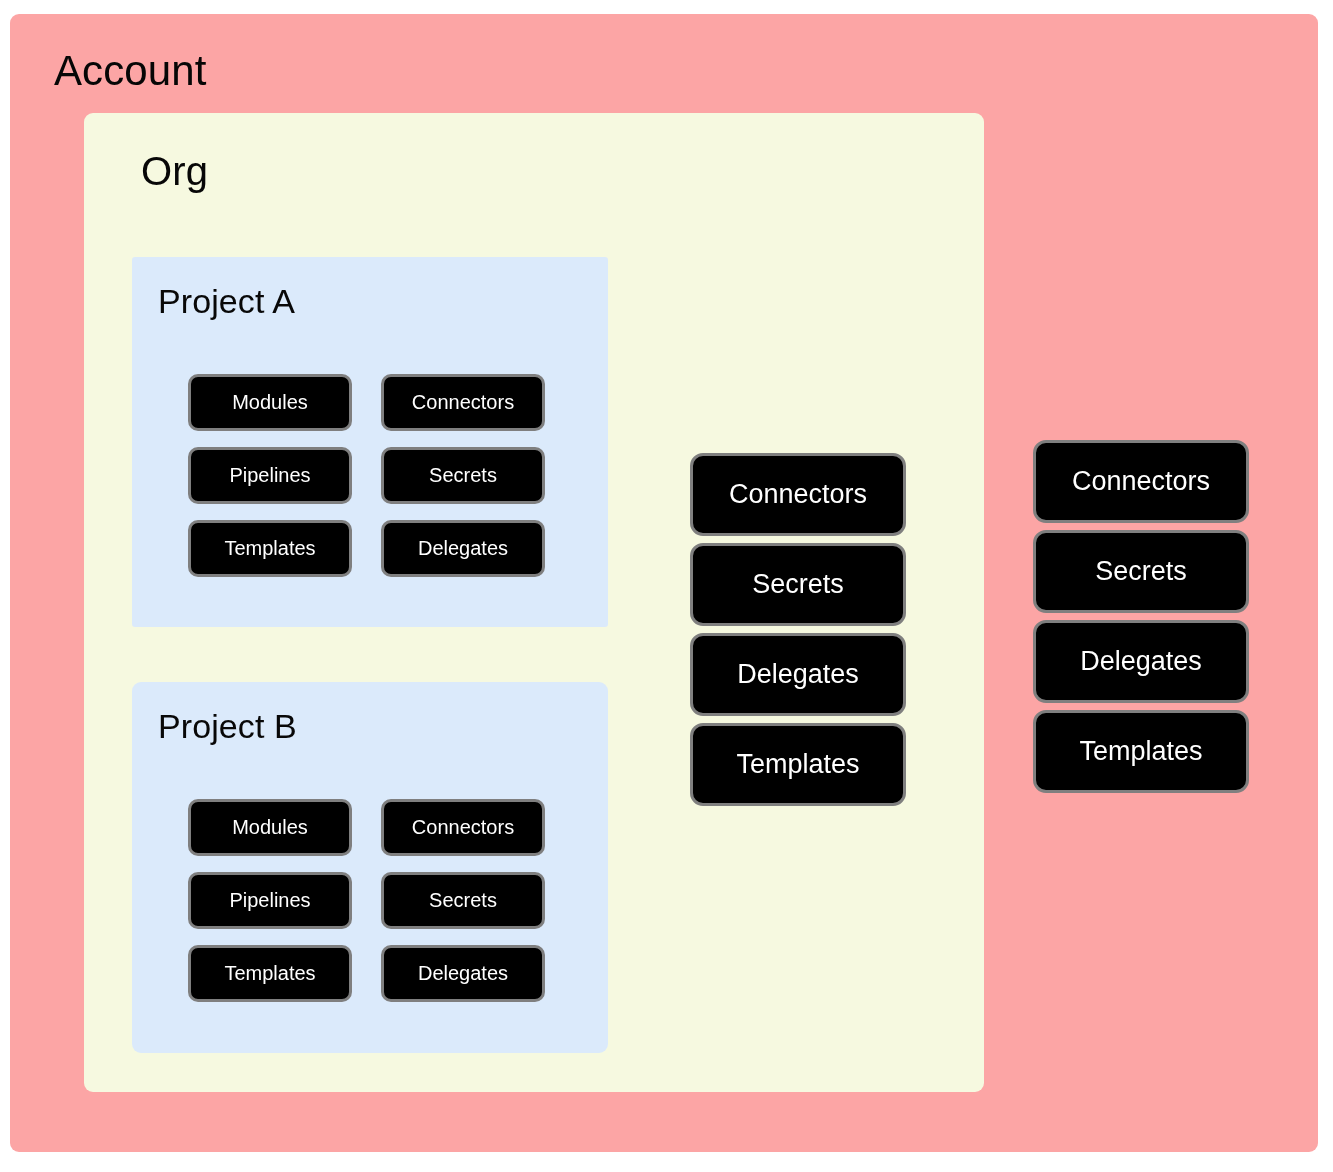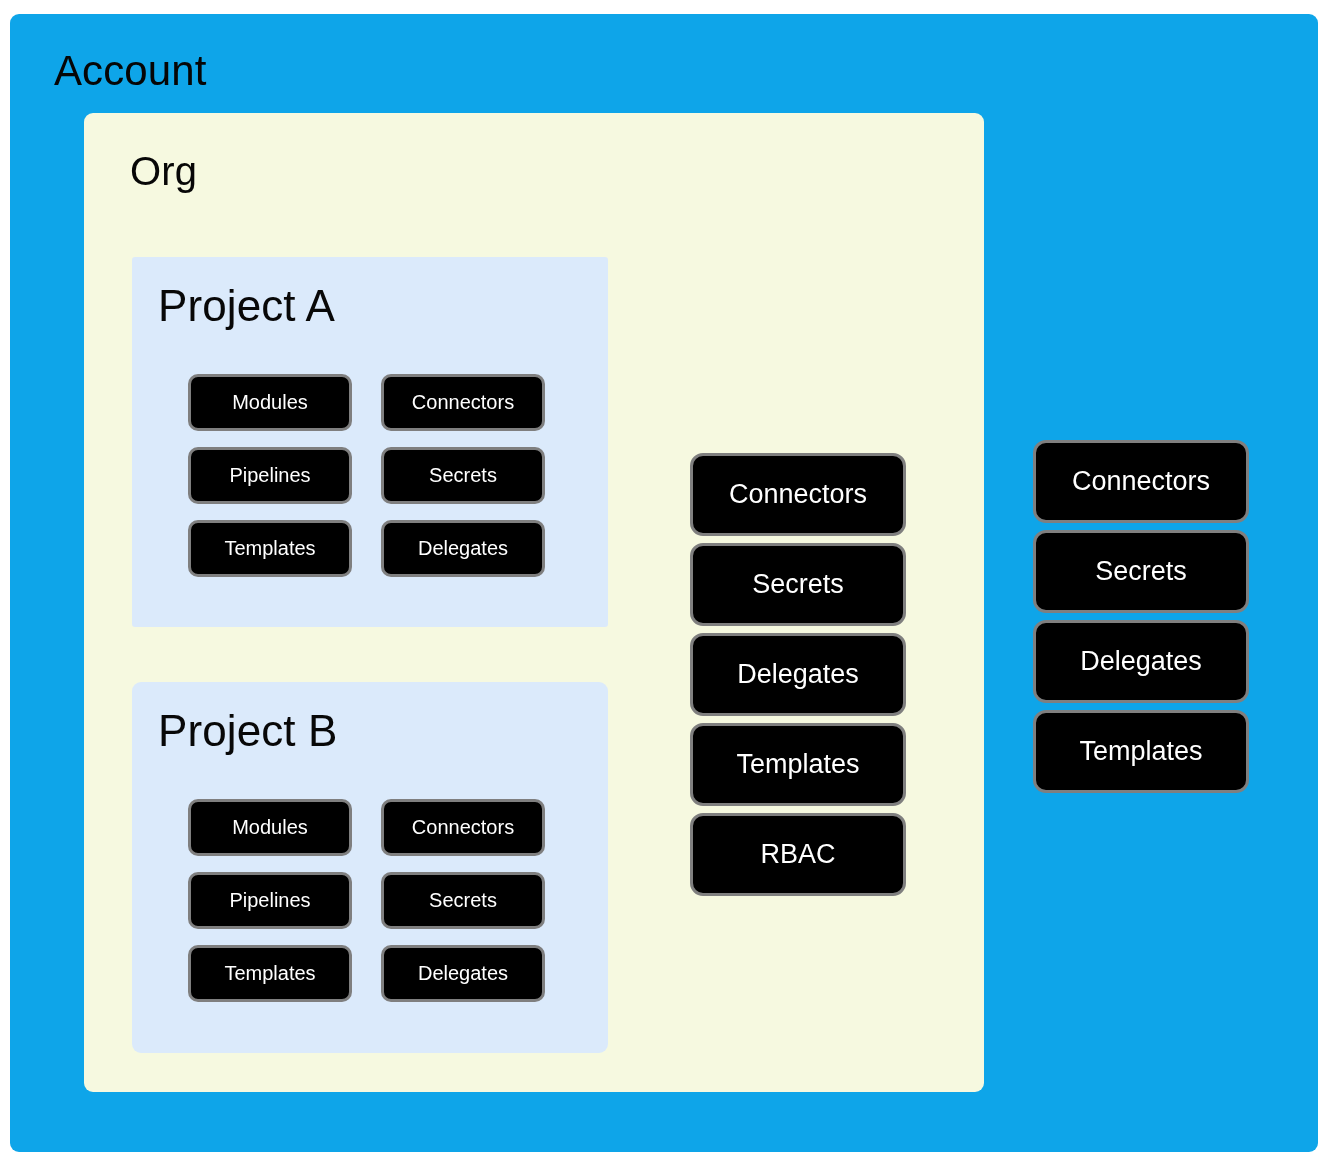--- a/index.html
+++ b/index.html
@@ -22,21 +22,21 @@
     background: #ffffff;
   }
 
   
   .account-scope {
     position: absolute;
     left: 10px;
     top: 14px;
     width: 1308px;
     height: 1138px;
-    background: #0ea5e9;
+    background: #fca5a5;
     border-radius: 9px;
   }
   .account-title {
     position: absolute;
     left: 44px;
     top: 36px;
     font-size: 42px;
     line-height: 1;
     color: #060606;
     letter-spacing: 0.1px;
@@ -48,21 +48,21 @@
     position: absolute;
     left: 74px;
     top: 99px;
     width: 900px;
     height: 979px;
     background: #f6f9e0;
     border-radius: 9px;
   }
   .org-title {
     position: absolute;
-    left: 46px;
+    left: 57px;
     top: 38px;
     font-size: 40px;
     line-height: 1;
     color: #070707;
     letter-spacing: 0.1px;
     white-space: nowrap;
   }
 
   
   .project-scope {
@@ -72,21 +72,21 @@
     background: #dbeafb;
     border-radius: 3px;
   }
   .project-a { top: 144px;  height: 370px; }
   .project-b { top: 569px;  height: 371px; border-radius: 9px; }
 
   .project-title {
     position: absolute;
     left: 26px;
     top: 27px;
-    font-size: 44px;
+    font-size: 34px;
     line-height: 1;
     color: #080808;
     letter-spacing: 0.1px;
     white-space: nowrap;
   }
 
   .project-grid {
     position: absolute;
     left: 56px;
     top: 117px;
@@ -178,21 +178,20 @@
           <div class="chip small">Templates</div>
           <div class="chip small">Delegates</div>
         </div>
       </div>
 
       <div class="org-column">
         <div class="chip large">Connectors</div>
         <div class="chip large">Secrets</div>
         <div class="chip large">Delegates</div>
         <div class="chip large">Templates</div>
-        <div class="chip large">RBAC</div>
       </div>
 
     </div>
 
     <div class="account-column">
       <div class="chip large">Connectors</div>
       <div class="chip large">Secrets</div>
       <div class="chip large">Delegates</div>
       <div class="chip large">Templates</div>
     </div>

